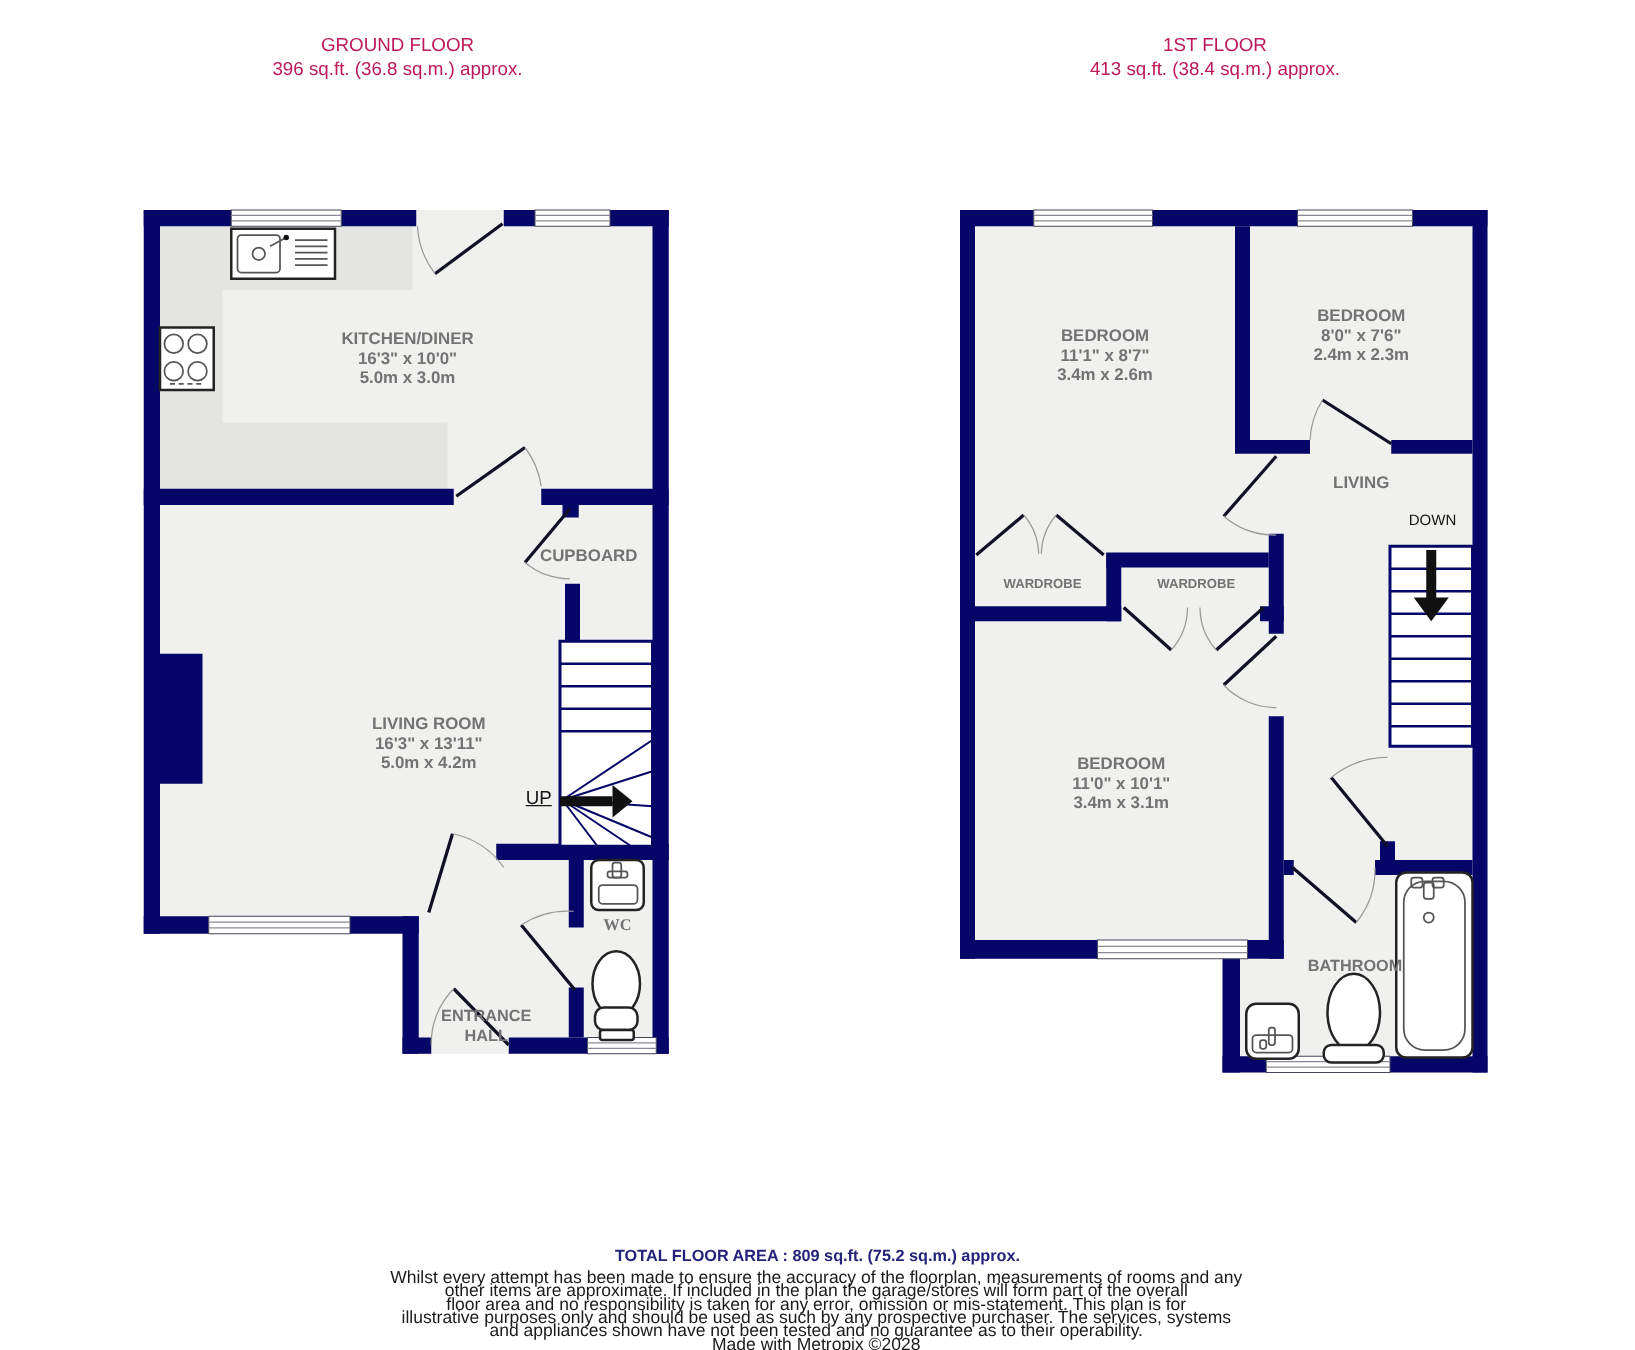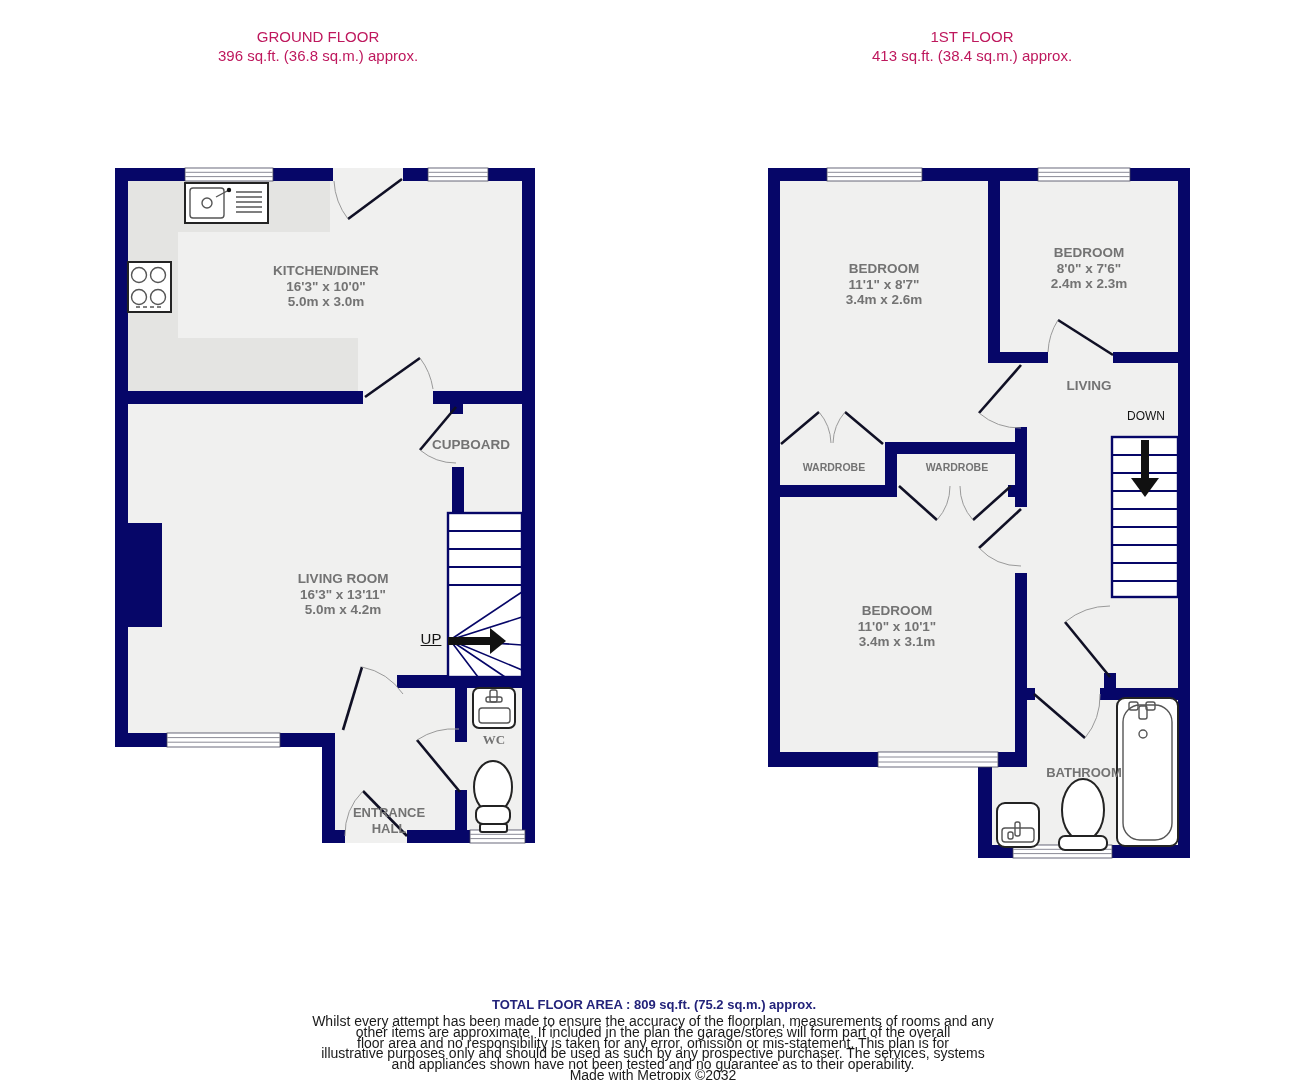--- a/index.html
+++ b/index.html
@@ -335,14 +335,14 @@
 </div>
 <div class="lbl" style="left:1084px;top:765px;font-size:13px;">BATHROOM</div>
 
 <div class="footer-total" style="left:654px;top:997px;">TOTAL FLOOR AREA : 809 sq.ft. (75.2 sq.m.) approx.</div>
 <div class="footer-disc" style="left:653px;top:1016px;">
   <div>Whilst every attempt has been made to ensure the accuracy of the floorplan, measurements of rooms and any</div>
   <div>other items are approximate. If included in the plan the garage/stores will form part of the overall</div>
   <div>floor area and no responsibility is taken for any error, omission or mis-statement. This plan is for</div>
   <div>illustrative purposes only and should be used as such by any prospective purchaser. The services, systems</div>
   <div>and appliances shown have not been tested and no guarantee as to their operability.</div>
-  <div>Made with Metropix ©2032</div>
+  <div>Made with Metropix ©2028</div>
 </div>
 
 </body></html>

